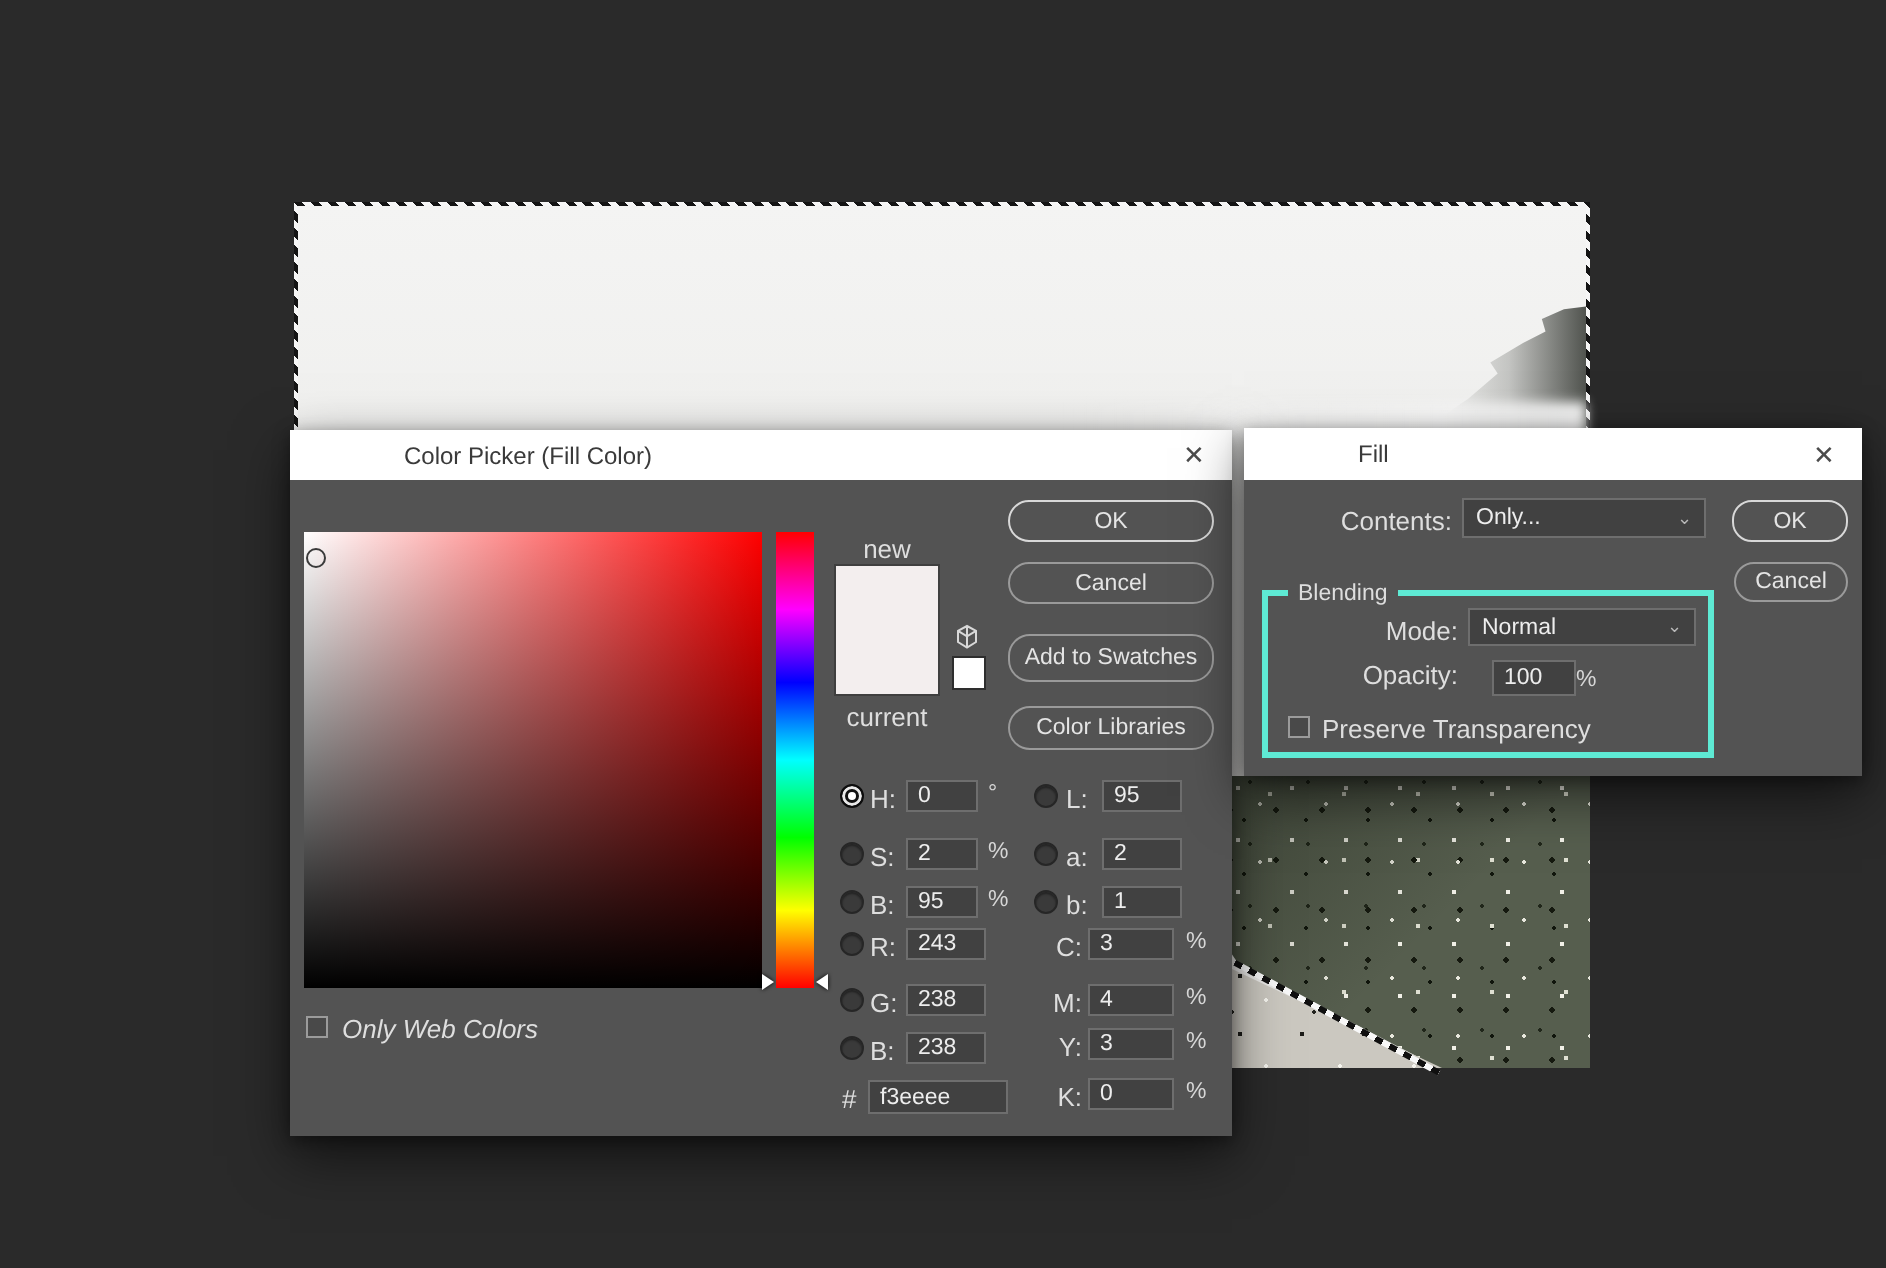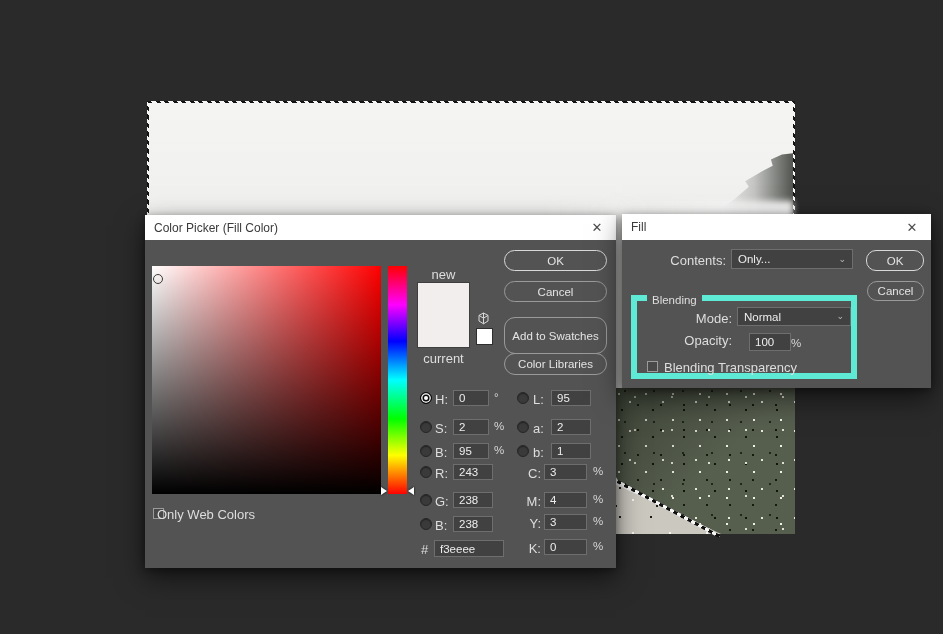--- a/index.html
+++ b/index.html
@@ -60,21 +60,21 @@
     transform:rotate(28.3deg); transform-origin:0 0;
   }
 
   
   .dialog {
     background:#535353;
     box-shadow:0 10px 26px rgba(0,0,0,.55), 0 2px 8px rgba(0,0,0,.4);
   }
   .titlebar {
     left:0; top:0; right:0; height:25px; background:#ffffff;
-    display:flex; align-items:center;
+    display:flex; align-items:center;padding-left:48px;
   }
   .title { font-size:12px; color:#3a3a3a; padding-left:9px; }
   .close {
     position:absolute; right:8px; top:0; width:22px; height:25px;
     display:flex; align-items:center; justify-content:center;
     color:#4c4c4c; font-size:13px; cursor:default;
   }
   .pill {
     background:transparent; border:1px solid #9a9a9a; border-radius:11px;
     color:#e4e4e4; font-size:11.5px; display:flex; align-items:center; justify-content:center;
@@ -131,21 +131,21 @@
   .hue-arrow-l {
     left:236px; top:272px; width:0; height:0;
     border-top:4px solid transparent; border-bottom:4px solid transparent;
     border-left:6px solid #fff; filter:drop-shadow(0 0 1px #000);
   }
   .hue-arrow-r {
     left:263px; top:272px; width:0; height:0;
     border-top:4px solid transparent; border-bottom:4px solid transparent;
     border-right:6px solid #fff; filter:drop-shadow(0 0 1px #000);
   }
-  .group-box { border:6px solid #5eead4; }
+  .group-box { border:3px solid #5eead4; }
   .group-legend {
     position:absolute; top:-7px; left:10px; background:#535353;
     padding:0 5px; font-size:11.5px; color:#dedede;
   }
 </style>
 </head>
 <body>
 
 <div class="abs canvas">
   <div class="abs ridge"></div>
@@ -174,21 +174,21 @@
   <div class="abs" style="left:272px; top:67px; width:53px; height:66px; background:#f3eeee; border:1px solid #3f3f3f;"></div>
   <div class="abs lbl" style="left:265px; top:136px; width:67px; text-align:center;">current</div>
 
   <svg class="abs" style="left:332px; top:97px;" width="13" height="13" viewBox="0 0 13 13">
     <path d="M6.5 1 L11 3.4 L11 9 L6.5 11.8 L2 9 L2 3.4 Z M6.5 1 L6.5 6.2 M2 3.4 L6.5 6.2 L11 3.4 M6.5 11.8 L6.5 6.2" stroke="#d8d8d8" fill="none" stroke-width="1"></path>
   </svg>
   <div class="abs" style="left:331px; top:113px; width:17px; height:17px; background:#ffffff; border:1px solid #2e2e2e;"></div>
 
   <button class="abs pill primary" style="left:359px; top:35px;  width:103px; height:21px;">OK</button>
   <button class="abs pill" style="left:359px; top:66px;  width:103px; height:21px;">Cancel</button>
-  <button class="abs pill" style="left:359px; top:102px; width:103px; height:37px;">Add to Swatches</button>
+  <button class="abs pill" style="left:359px; top:102px; width:103px; height:24px;">Add to Swatches</button>
   <button class="abs pill" style="left:359px; top:138px; width:103px; height:22px;">Color Libraries</button>
 
   <div class="abs radio sel" style="left:275px; top:177px;"></div>
   <span class="abs lbl" style="left:290px; top:177px;">H:</span>
   <input class="abs field" style="left: 308px; top: 175px; width: 36px; height: 16px;" value="0">
   <span class="abs unit" style="left:349px; top:176px;">°</span>
 
   <div class="abs radio" style="left:275px; top:206px;"></div>
   <span class="abs lbl" style="left:290px; top:206px;">S:</span>
   <input class="abs field" style="left: 308px; top: 204px; width: 36px; height: 16px;" value="2">
@@ -236,21 +236,21 @@
   <span class="abs unit" style="left:448px; top:300px;">%</span>
 
   <span class="abs lbl" style="left:376px; top:326px; width:20px; text-align:right;">K:</span>
   <input class="abs field" style="left: 399px; top: 324px; width: 43px; height: 16px;" value="0">
   <span class="abs unit" style="left:448px; top:325px;">%</span>
 
   <span class="abs lbl" style="left:276px; top:327px;">#</span>
   <input class="abs field" style="left: 289px; top: 325px; width: 70px; height: 17px;" value="f3eeee">
 
   <div class="abs checkbox" style="left:8px; top:293px;"></div>
-  <span class="abs lbl" style="left:12px; top:292px;">Only Web Colors</span>
+  <span class="abs lbl" style="left:26px; top:292px;font-style:italic;">Only Web Colors</span>
 </div>
 
 <div class="abs dialog" style="left:622px; top:214px; width:309px; height:174px;">
 
   <div class="abs titlebar" style="height:26px;">
     <span class="title">Fill</span>
     <span class="close" style="height:26px;">✕</span>
   </div>
 
   <span class="abs lbl" style="left:8px; top:39px; width:96px; text-align:right;">Contents:</span>
@@ -269,15 +269,15 @@
     <div class="abs dropdown" style="left:100px; top:6px; width:114px; height:19px;">
       <span>Normal</span>
       <span class="chev">⌄</span>
     </div>
 
     <span class="abs lbl" style="left:-1px; top:32px; width:96px; text-align:right;">Opacity:</span>
     <input class="abs field" style="left: 112px; top: 32px; width: 42px; height: 18px;" value="100">
     <span class="abs unit" style="left:154px; top:36px;">%</span>
 
     <div class="abs checkbox" style="left:10px; top:60px;"></div>
-    <span class="abs lbl" style="left:27px; top:59px;">Blending Transparency</span>
+    <span class="abs lbl" style="left:27px; top:59px;">Preserve Transparency</span>
   </div>
 </div>
 
 </body></html>

